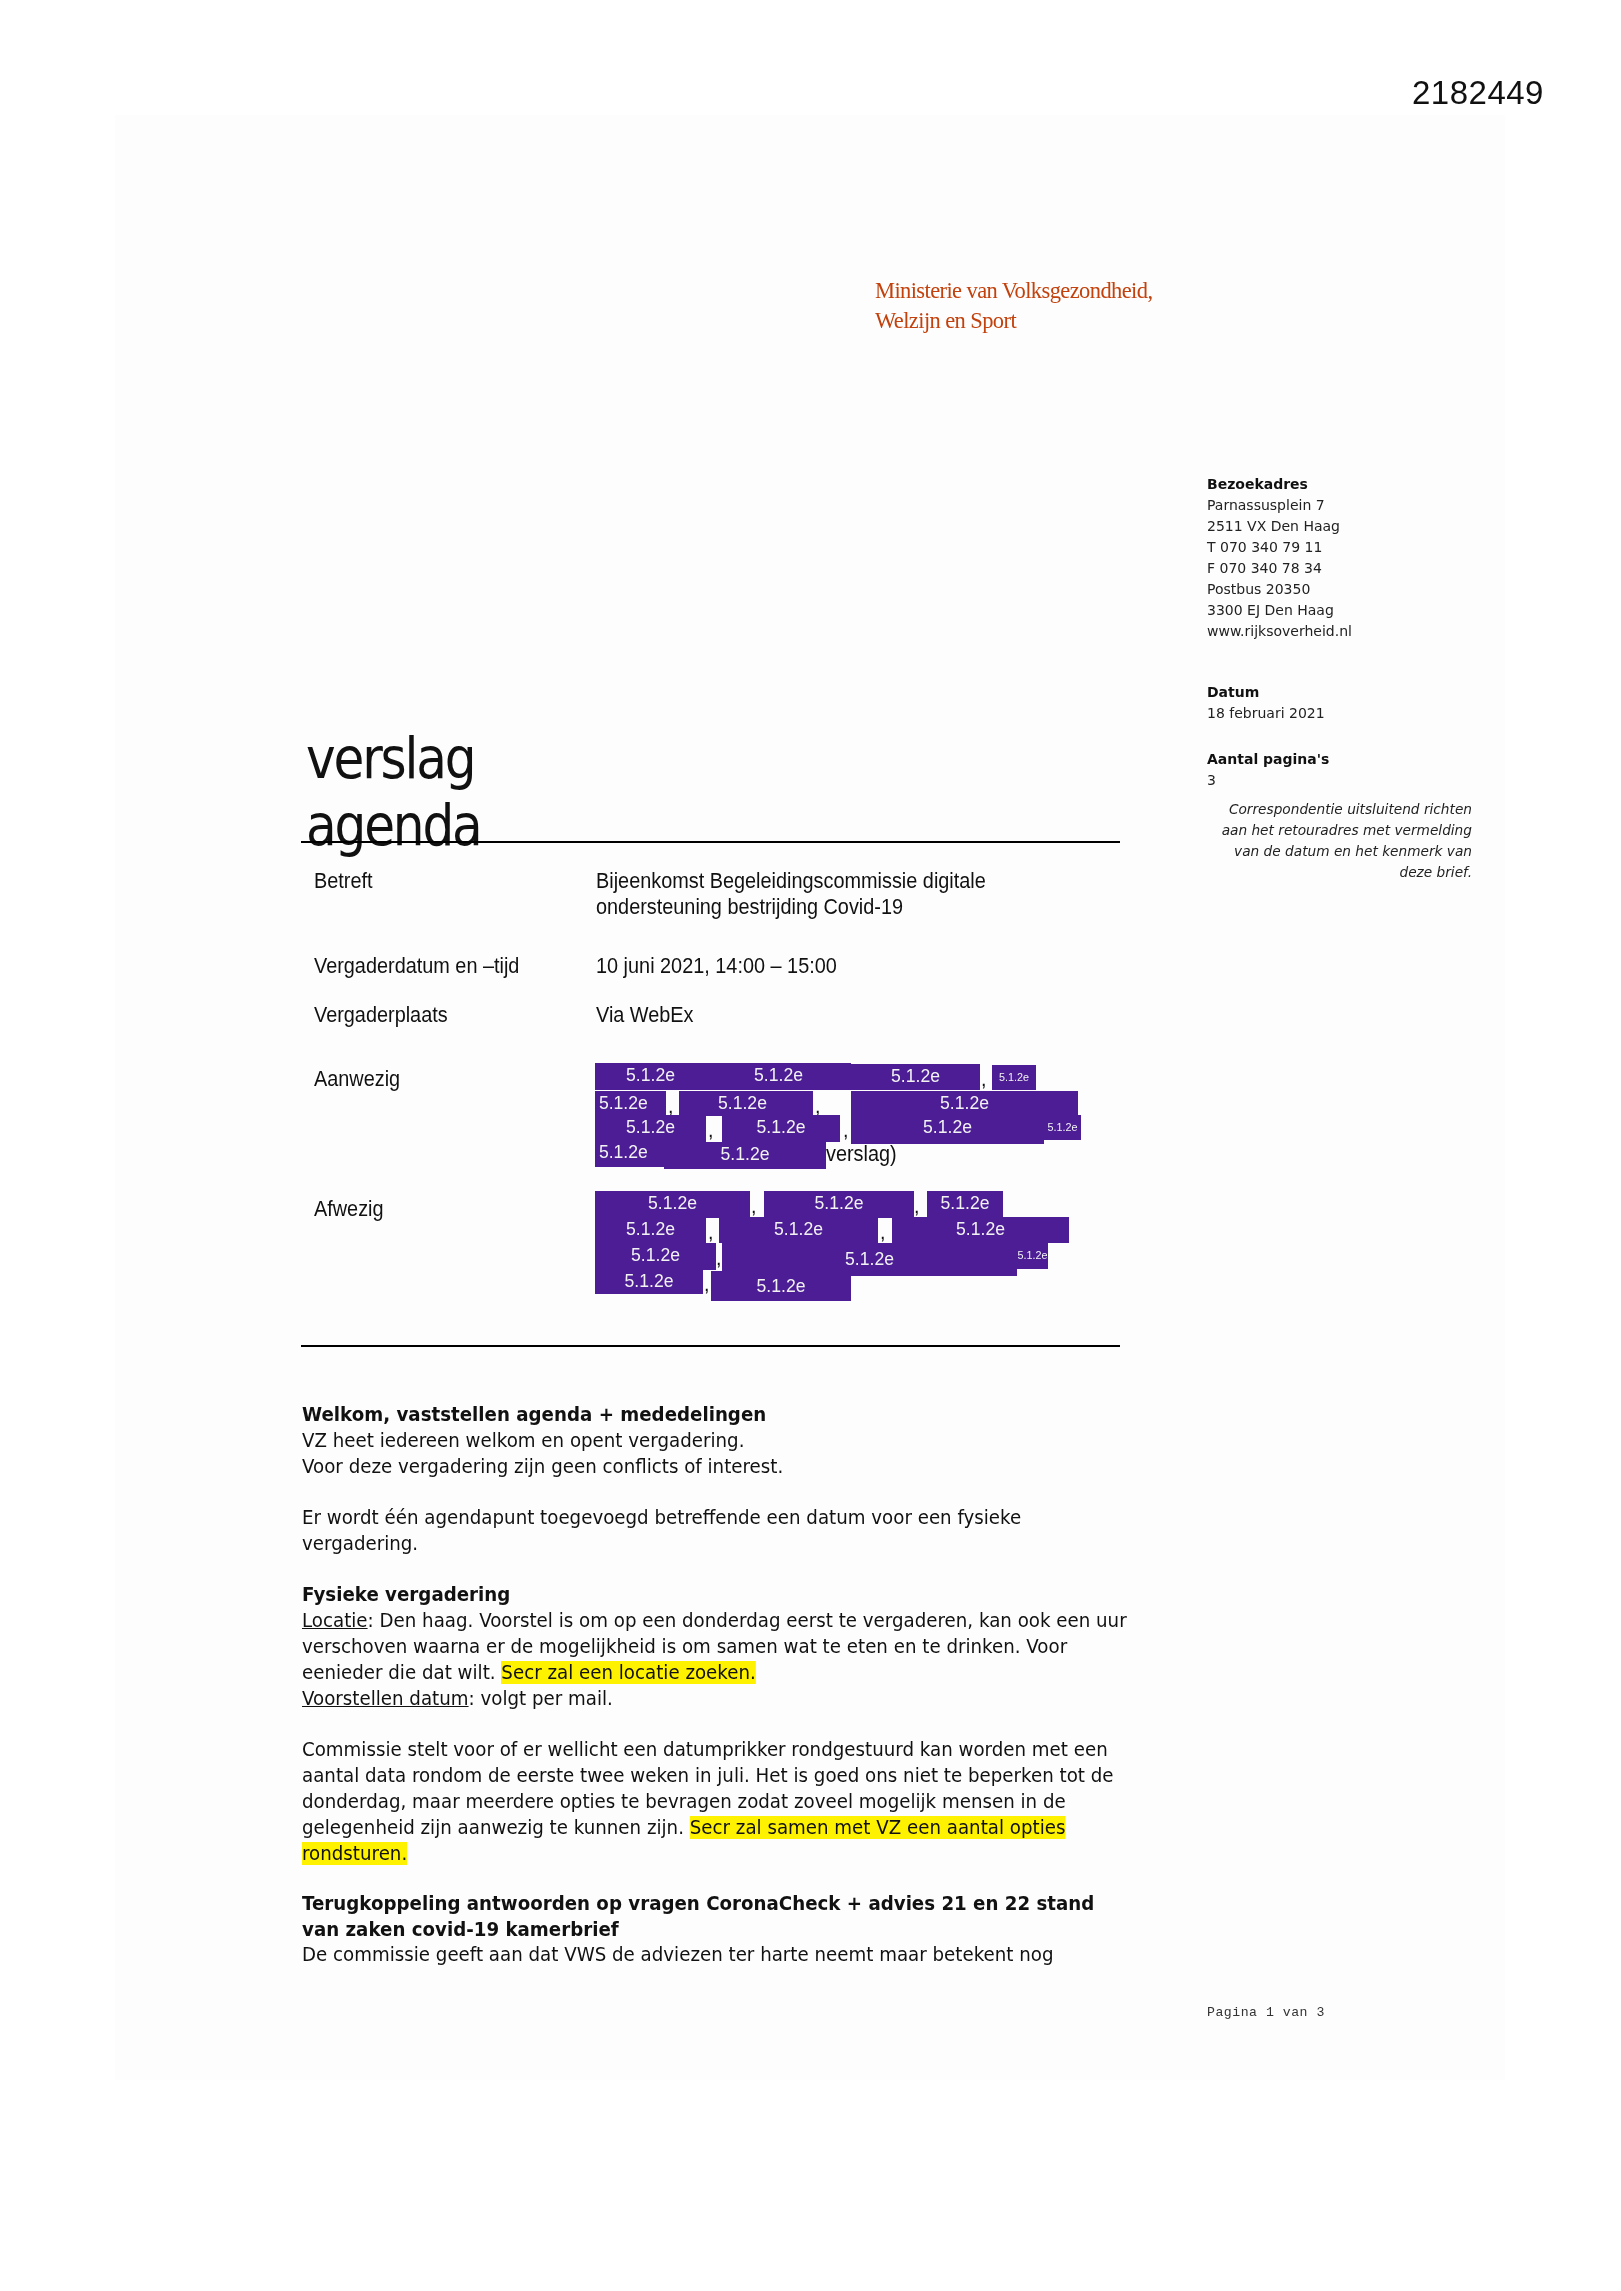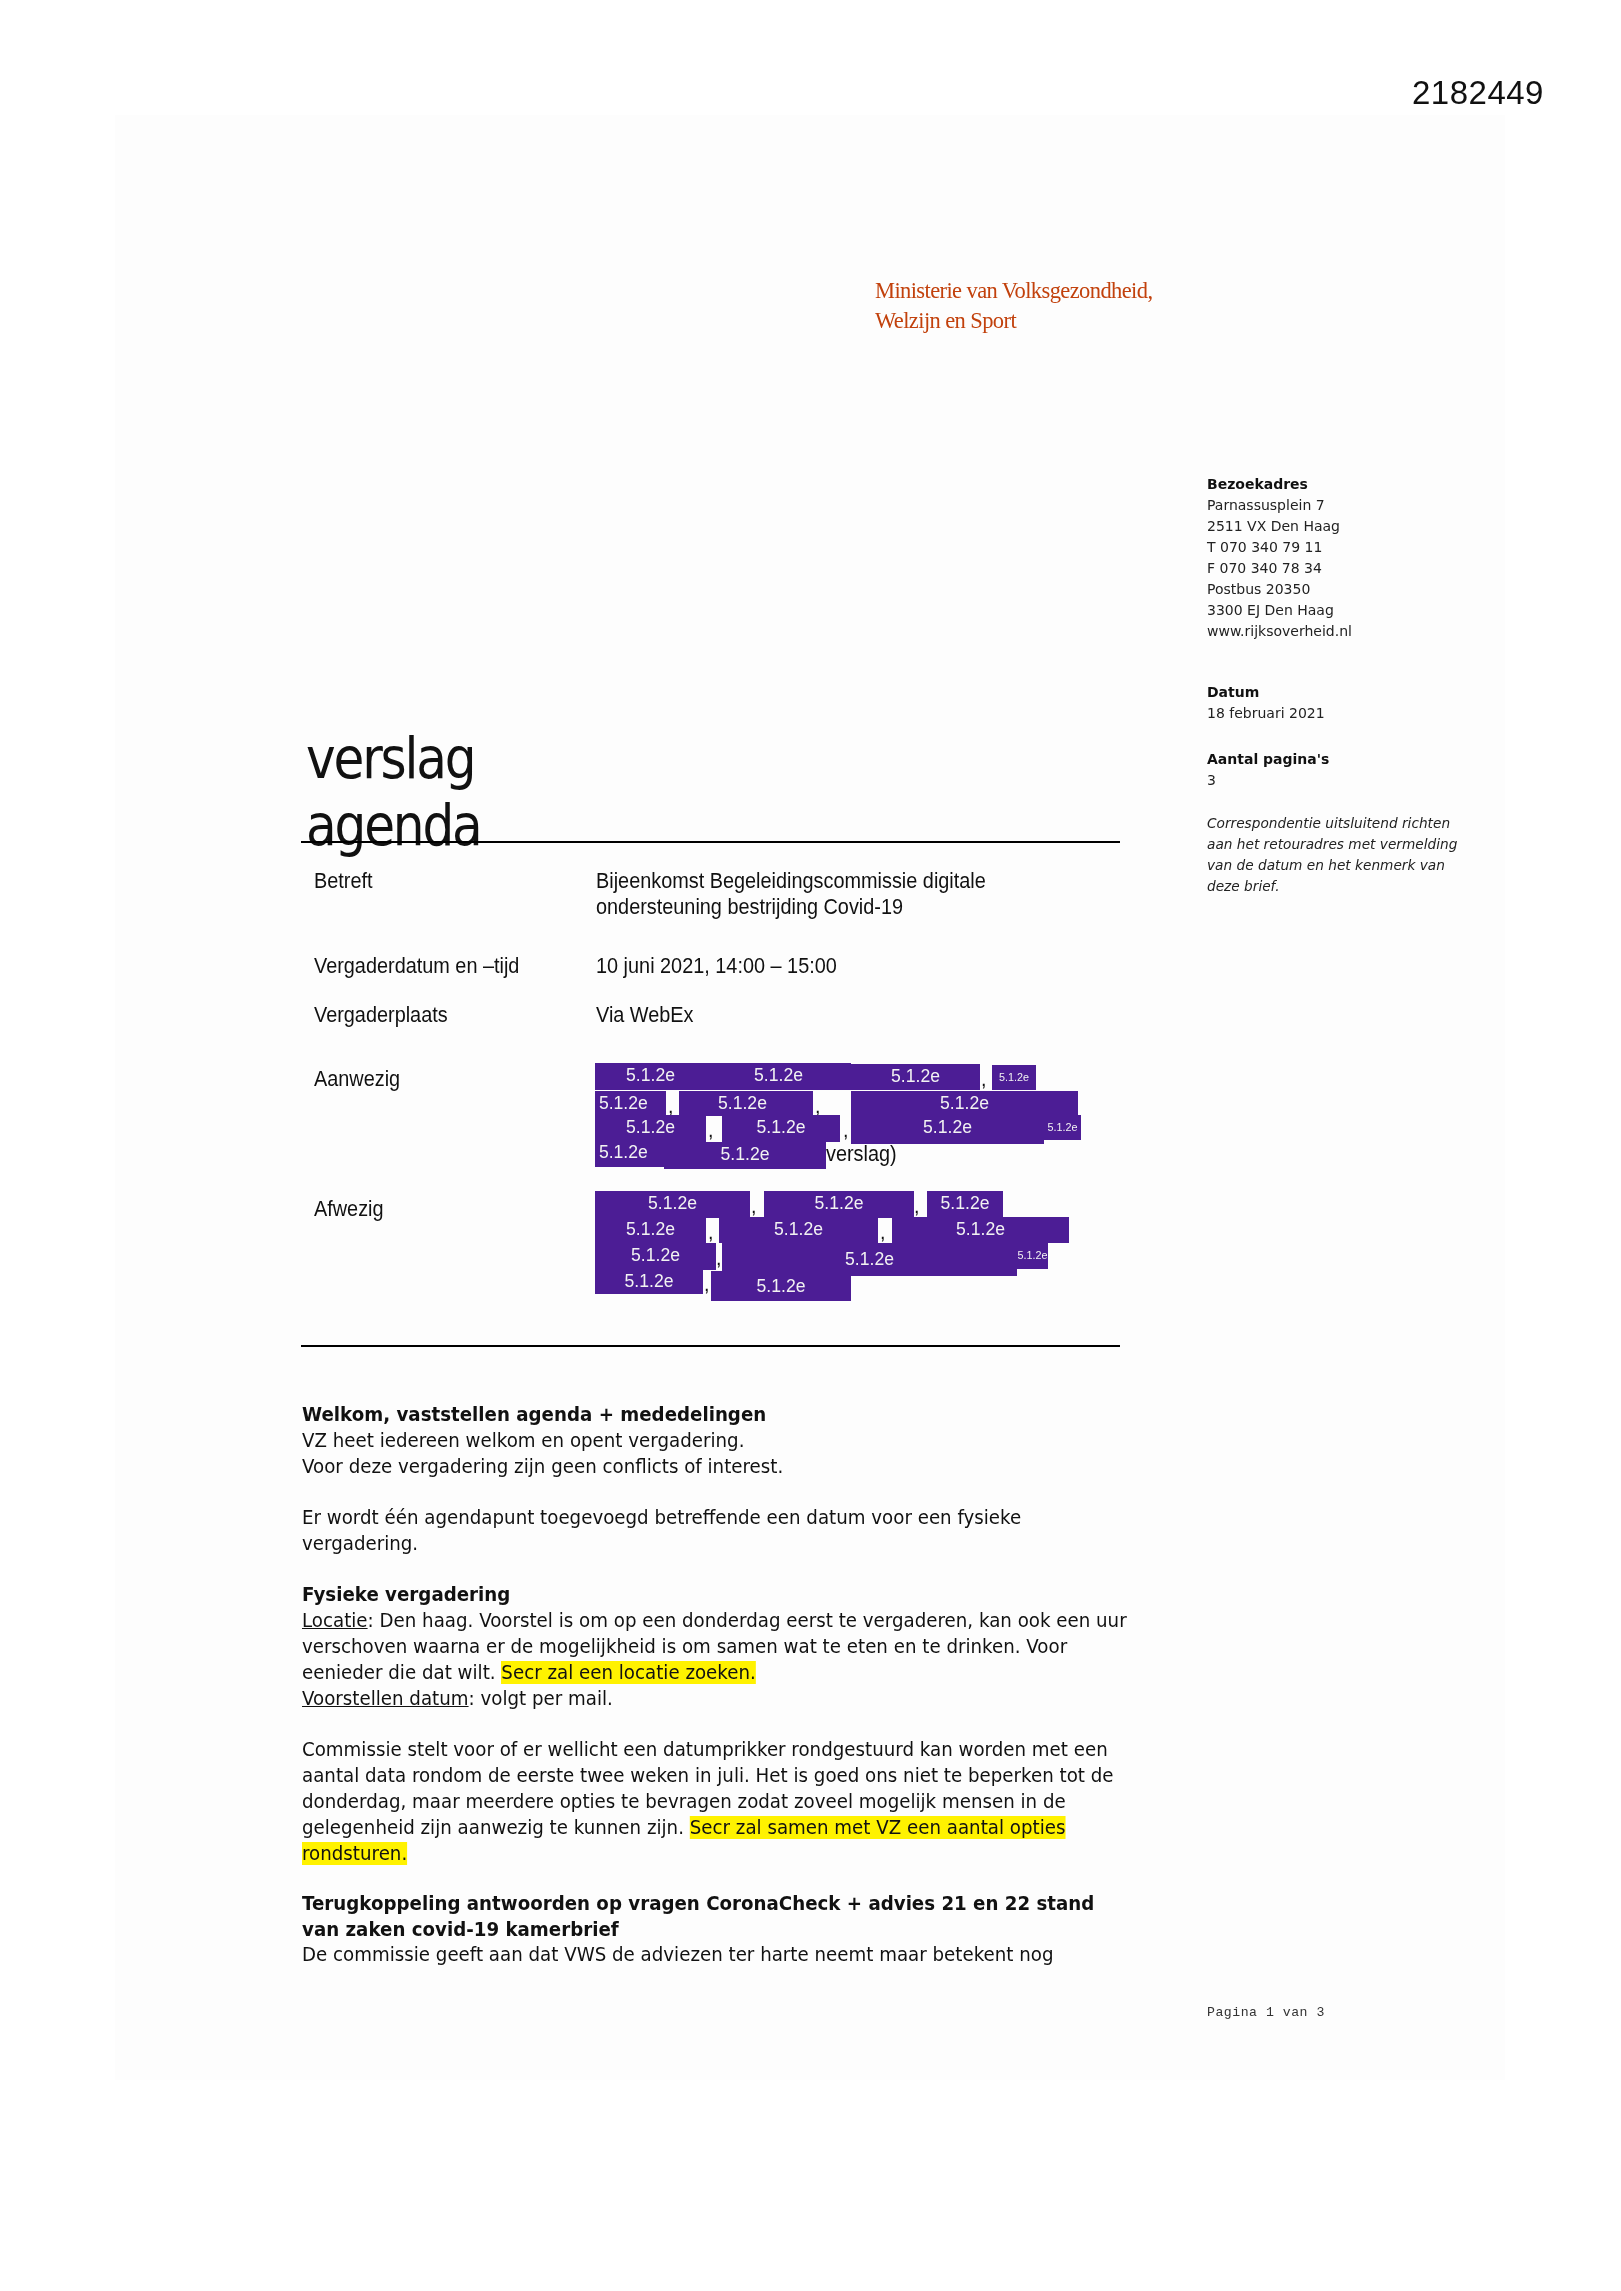--- a/index.html
+++ b/index.html
@@ -21,21 +21,21 @@
     position: absolute; left: 875px; top: 276px;
     font-family: Liberation Serif, serif; font-size: 22.5px; line-height: 30px; color: #c2410c;
     letter-spacing: -0.6px;
   }
   .sidebar {
     position: absolute; left: 1207px; top: 474px; width: 294px;
     font-family: "DejaVu Sans", sans-serif; font-size: 14px; line-height: 21px; color: #222;
   }
   .sidebar .lbl { font-weight: bold; color: #111; }
   .sidebar .blk { margin-bottom: 24.5px; }
-  .sidebar .note { font-style: italic; font-size: 13.7px; line-height: 21px; color: #222; }
+  .sidebar .note { font-style: italic; font-size: 13.7px; line-height: 21px; color: #222; text-align: right; }
   .title {
     position: absolute; left: 306px; top: 725px;
     font-family: "DejaVu Sans", sans-serif; font-size: 57px; line-height: 67px;
     letter-spacing: -2.5px; color: #111; transform: scaleX(0.88); transform-origin: left top;
   }
   .rule { position: absolute; left: 301px; width: 819px; height: 2px; background: #000; }
   .row-label, .row-value {
     position: absolute; font-family: "Liberation Sans", sans-serif;
     font-size: 21.6px; line-height: 25.5px; color: #111;
     transform: scaleX(0.92); transform-origin: left top;
@@ -83,21 +83,21 @@
     <div>T 070 340 79 11</div>
     <div>F 070 340 78 34</div>
     <div>Postbus 20350</div>
     <div>3300 EJ Den Haag</div>
     <div>www.rijksoverheid.nl</div>
   </div>
   <div class="blk" style="margin-top:40px">
     <div class="lbl">Datum</div>
     <div>18 februari 2021</div>
   </div>
-  <div class="blk" style="margin-bottom:22px">
+  <div class="blk" style="margin-bottom:8px">
     <div class="lbl">Aantal pagina's</div>
     <div>3</div>
   </div>
   <div class="note" style="width:265px">Correspondentie uitsluitend richten aan het retouradres met vermelding van de datum en het kenmerk van deze brief.</div>
 </div>
 
 <div class="title">
   <div>verslag</div>
   <div>agenda</div>
 </div>

